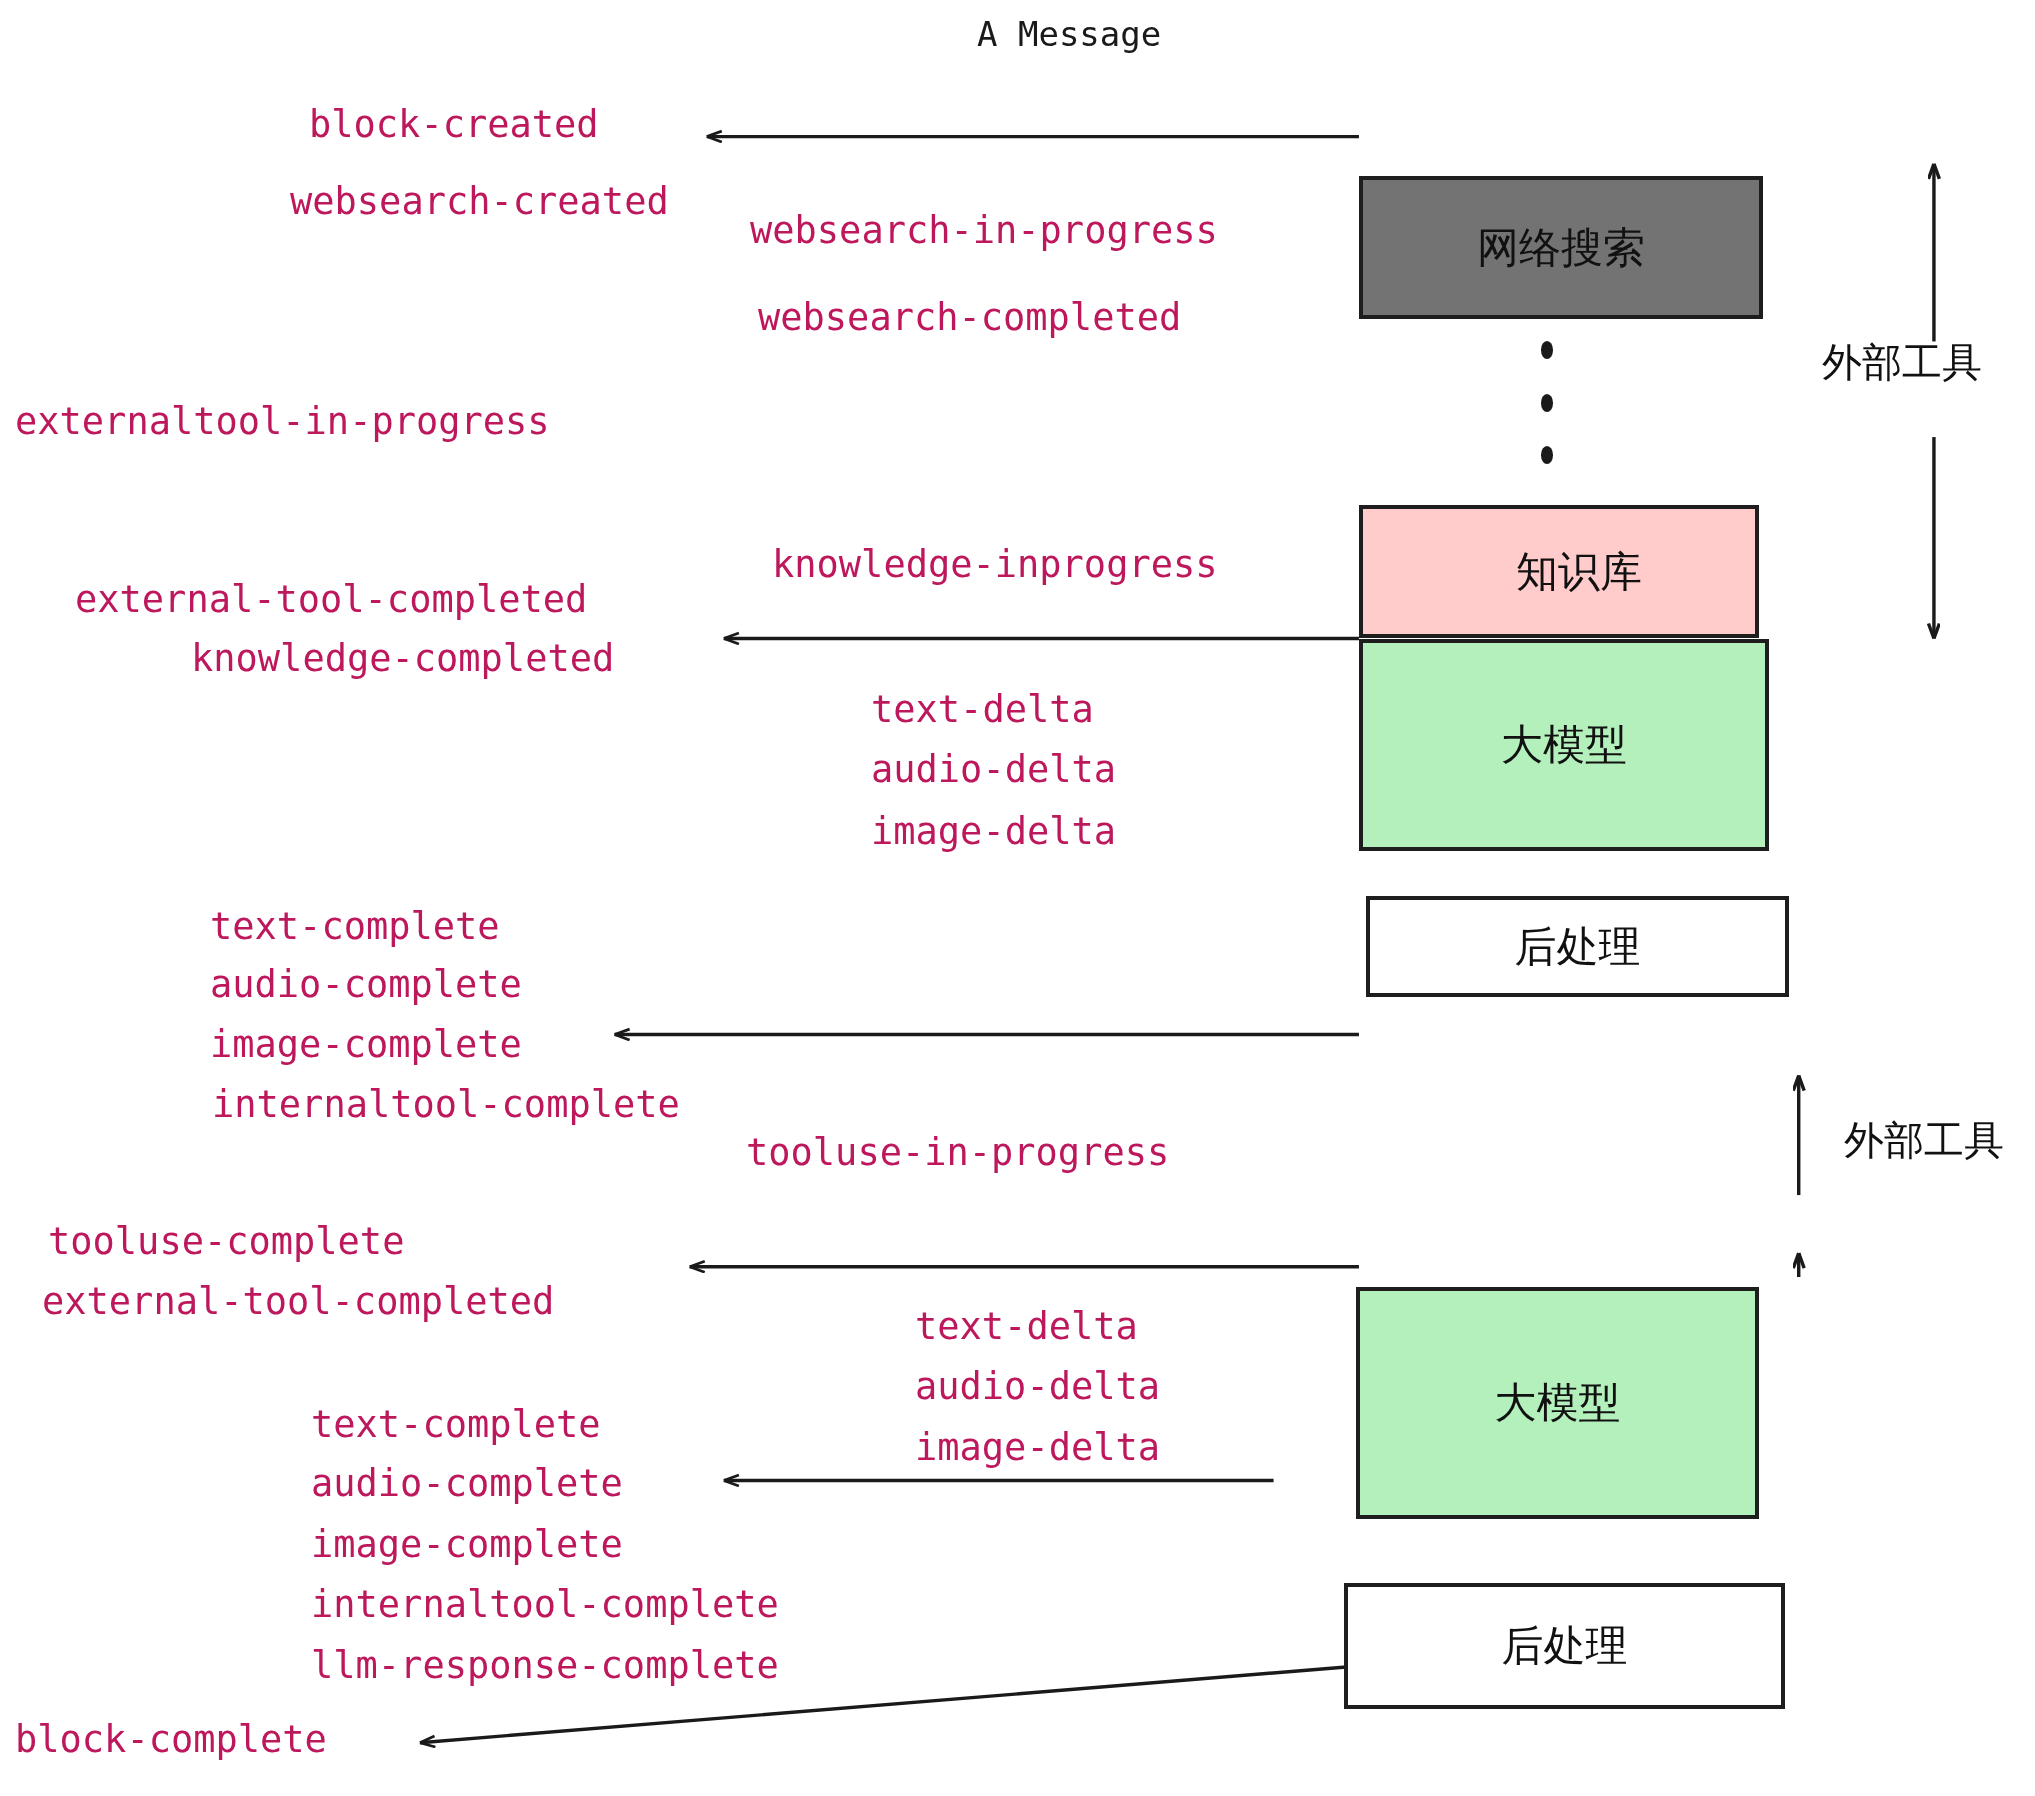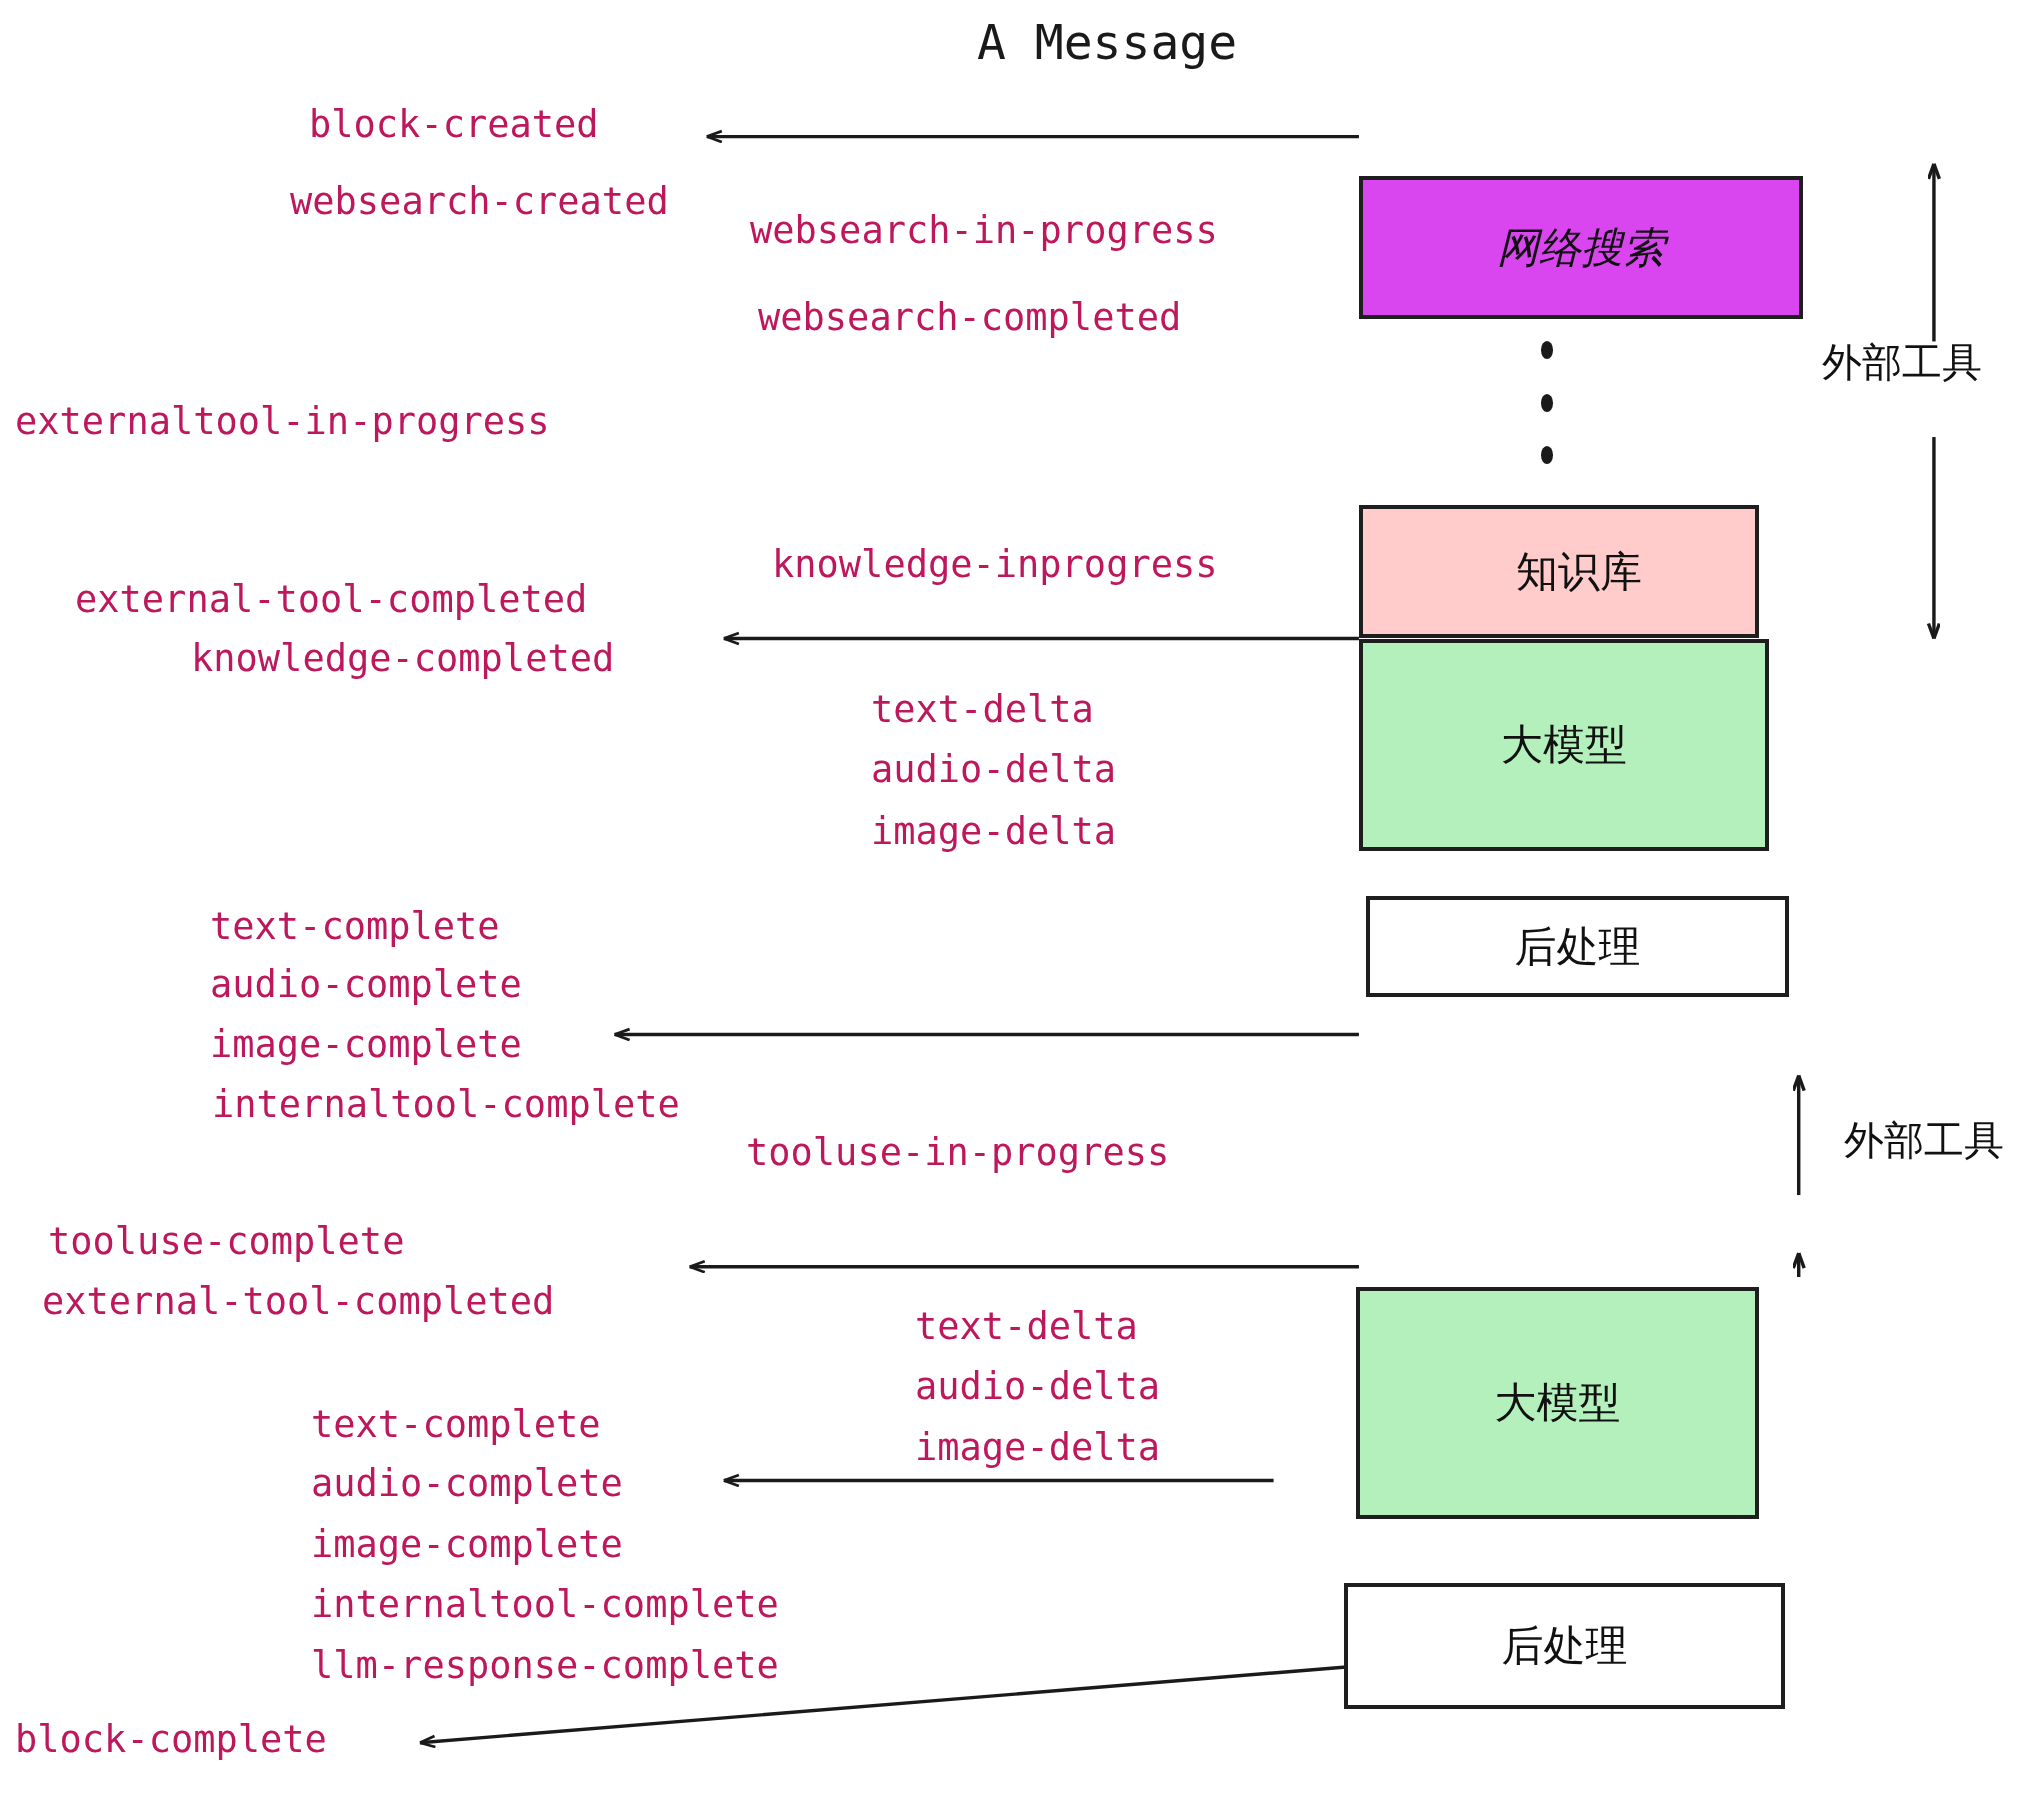--- a/index.html
+++ b/index.html
@@ -20,21 +20,21 @@
     font-family:"DejaVu Sans Mono","Liberation Mono",monospace;
     font-size:37px;
     line-height:1;
     color:#be185d;
     letter-spacing:0px;
   }
   .title{
     position:absolute;
     white-space:nowrap;
     font-family:"DejaVu Sans Mono","Liberation Mono",monospace;
-    font-size:48px;
+    font-size:34px;
     color:#1a1a1a;
   }
   .box{
     position:absolute;
     box-sizing:border-box;
     border:4.1px solid #1e1e1e;
     display:flex;
     align-items:center;
     justify-content:center;
     font-family:"DejaVu Sans","Liberation Sans",sans-serif;
@@ -114,21 +114,21 @@
       <line x1="2832" y1="500" x2="2832" y2="240" stroke="#1a1a1a" stroke-width="5" marker-end="url(#ahup)"></line>
       <line x1="2832" y1="640" x2="2832" y2="935" stroke="#1a1a1a" stroke-width="5" marker-end="url(#ahup)"></line>
     </g>
 
     <g>
       <line x1="2634" y1="1750" x2="2634" y2="1575" stroke="#1a1a1a" stroke-width="5" marker-end="url(#ahup)"></line>
       <line x1="2634" y1="1870" x2="2634" y2="1835" stroke="#1a1a1a" stroke-width="5" marker-end="url(#ahup)"></line>
     </g>
   </svg>
 
-  <div class="box" style="left:1359px; top:176px; width:444px; height:143px; background:#d946ef;font-style:italic;">
+  <div class="box" style="left:1359px; top:176px; width:404px; height:143px; background:#737373;">
     <span>网络搜索</span>
   </div>
 
   <div class="dots" style="left:1540px; top:341px; width:13.7px; height:123px;">
     <i></i>
     <i></i>
     <i></i>
   </div>
 
   <div class="box" style="left:1359px; top:505px; width:400px; height:133px; background:#FFCCCB;padding-left:40px;">

